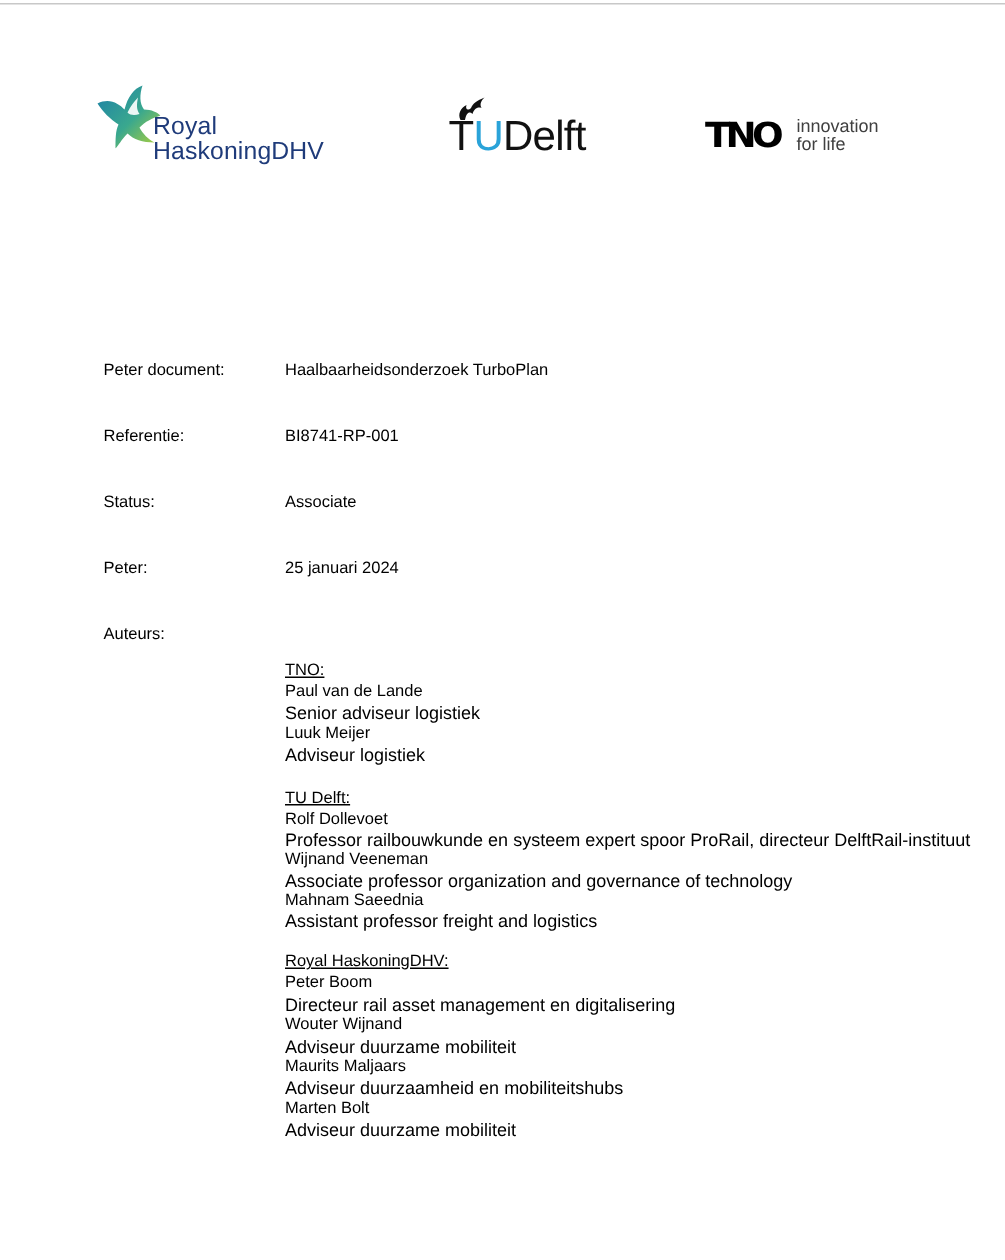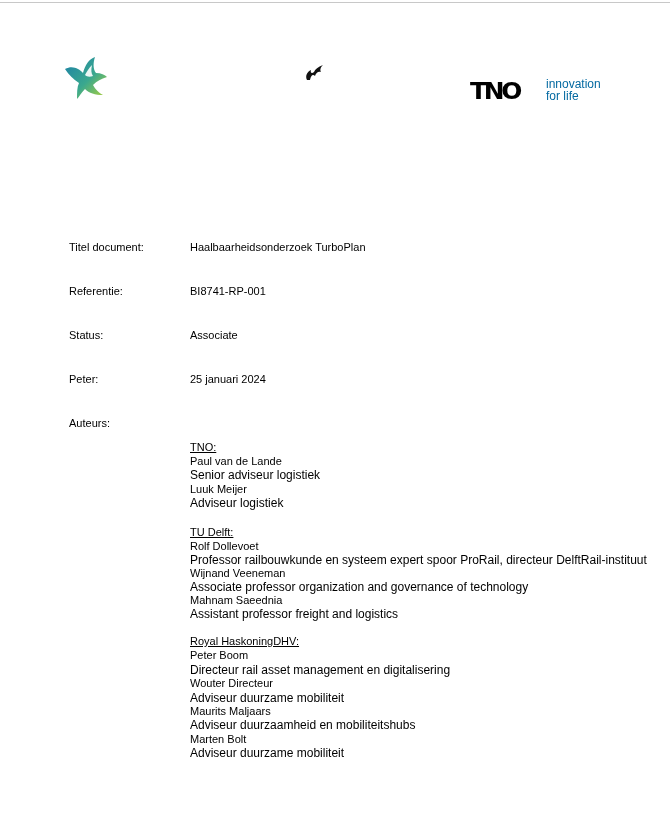--- a/index.html
+++ b/index.html
@@ -10,21 +10,21 @@
   
   .logo { position: absolute; }
   .logo-rhdhv { left: 63px; top: 55px; width: 160px; height: 60px; }
   .rhdhv-text { position: absolute; left: 39px; top: 21px; color: #1f3b7a; font-size: 16.5px; line-height: 17px; letter-spacing: 0.1px; }
   .logo-tudelft { left: 299px; top: 64px; width: 110px; height: 44px; }
   .tud-text { position: absolute; left: 0; top: 12px; font-size: 28px; line-height: 30px; color: #111; letter-spacing: -0.5px; }
   .tud-text .t { color: #111; }
   .tud-text .u { color: #2aa3d9; }
   .logo-tno { left: 470px; top: 78px; width: 130px; height: 28px; }
   .tno-mark { position: absolute; left: 0; top: 1px; font-family: "DejaVu Sans", sans-serif; font-weight: bold; font-size: 23px; letter-spacing: -3px; line-height: 24px; transform: scaleX(1.08); transform-origin: left; }
-  .tno-tag { position: absolute; left: 76px; top: 0px; font-size: 12px; line-height: 12px; color: #0369a1; }
+  .tno-tag { position: absolute; left: 61px; top: 0px; font-size: 12px; line-height: 12px; color: #404040; }
 
   
   .row { position: absolute; left: 69px; font-size: 11px; line-height: 13px; }
   .row .label { position: absolute; left: 0; top: 0; white-space: nowrap; }
   .row .value { position: absolute; left: 121px; top: 0; white-space: nowrap; }
 
   .authors { position: absolute; left: 190px; top: 417px; font-size: 11px; }
   .line { position: absolute; left: 0; white-space: nowrap; line-height: 13px; margin-top: 24px; }
   .org { text-decoration: underline; }
   .name { font-size: 11px; }
@@ -40,38 +40,45 @@
     <defs>
       <linearGradient id="sg" x1="0" y1="0" x2="1" y2="1">
         <stop offset="0" stop-color="#1b7fa8"></stop>
         <stop offset="0.55" stop-color="#3aa88e"></stop>
         <stop offset="1" stop-color="#b7d433"></stop>
       </linearGradient>
     </defs>
     <path d="M2 14 C10 10 16 14 20 18 C22 10 26 4 32 2 C30 8 30 14 33 18 C38 18 42 20 44 22 C38 24 34 26 30 30 C32 34 36 38 40 40 C32 40 26 38 22 34 C18 38 16 42 14 44 C14 38 14 32 16 28 C10 24 6 20 2 14 Z" fill="url(#sg)"></path>
     <path d="M22 20 C24 16 26 13 29 10 C28 15 28 18 30 21 C27 22 24 22 22 20 Z" fill="#ffffff" opacity="0.9"></path>
   </svg>
+  <div class="rhdhv-text">
+    <div>Royal</div>
+    <div>HaskoningDHV</div>
+  </div>
 </div>
 
 <div class="logo logo-tudelft">
   <svg width="22" height="16" viewBox="0 0 22 16" style="position:absolute;left:4px;top:0;">
     <path d="M4 16 C2 12 4 8 8 6 C7 9 9 10 11 8 C12 5 15 3 20 1 C17 4 17 6 18 8 C15 7 13 9 12 12 C10 10 8 11 7 16 Z" fill="#111"></path>
   </svg>
+  <div class="tud-text">
+    <span class="t">T</span><span class="u">U</span><span>Delft</span>
+  </div>
 </div>
 
 <div class="logo logo-tno">
   <div class="tno-mark">TNO</div>
   <div class="tno-tag">
     <div>innovation</div>
     <div>for life</div>
   </div>
 </div>
 
 <div class="row" style="top:241px;">
-  <span class="label">Titel document:</span>
+  <span class="label">Peter document:</span>
   <span class="value">Haalbaarheidsonderzoek TurboPlan</span>
 </div>
 <div class="row" style="top:285px;">
   <span class="label">Referentie:</span>
   <span class="value">BI8741-RP-001</span>
 </div>
 <div class="row" style="top:329px;">
   <span class="label">Status:</span>
   <span class="value">Associate</span>
 </div>
@@ -95,19 +102,19 @@
   <div class="line name" style="top:99px;">Rolf Dollevoet</div>
   <div class="line role" style="top:113px;">Professor railbouwkunde en systeem expert spoor ProRail, directeur DelftRail-instituut</div>
   <div class="line name" style="top:126px;">Wijnand Veeneman</div>
   <div class="line role" style="top:140px;">Associate professor organization and governance of technology</div>
   <div class="line name" style="top:153px;">Mahnam Saeednia</div>
   <div class="line role" style="top:167px;">Assistant professor freight and logistics</div>
 
   <div class="line org" style="top:194px;">Royal HaskoningDHV:</div>
   <div class="line name" style="top:208px;">Peter Boom</div>
   <div class="line role" style="top:223px;">Directeur rail asset management en digitalisering</div>
-  <div class="line name" style="top:236px;">Wouter Directeur</div>
+  <div class="line name" style="top:236px;">Wouter Wijnand</div>
   <div class="line role" style="top:251px;">Adviseur duurzame mobiliteit</div>
   <div class="line name" style="top:264px;">Maurits Maljaars</div>
   <div class="line role" style="top:278px;">Adviseur duurzaamheid en mobiliteitshubs</div>
   <div class="line name" style="top:292px;">Marten Bolt</div>
   <div class="line role" style="top:306px;">Adviseur duurzame mobiliteit</div>
 </div>
 
 </body></html>

